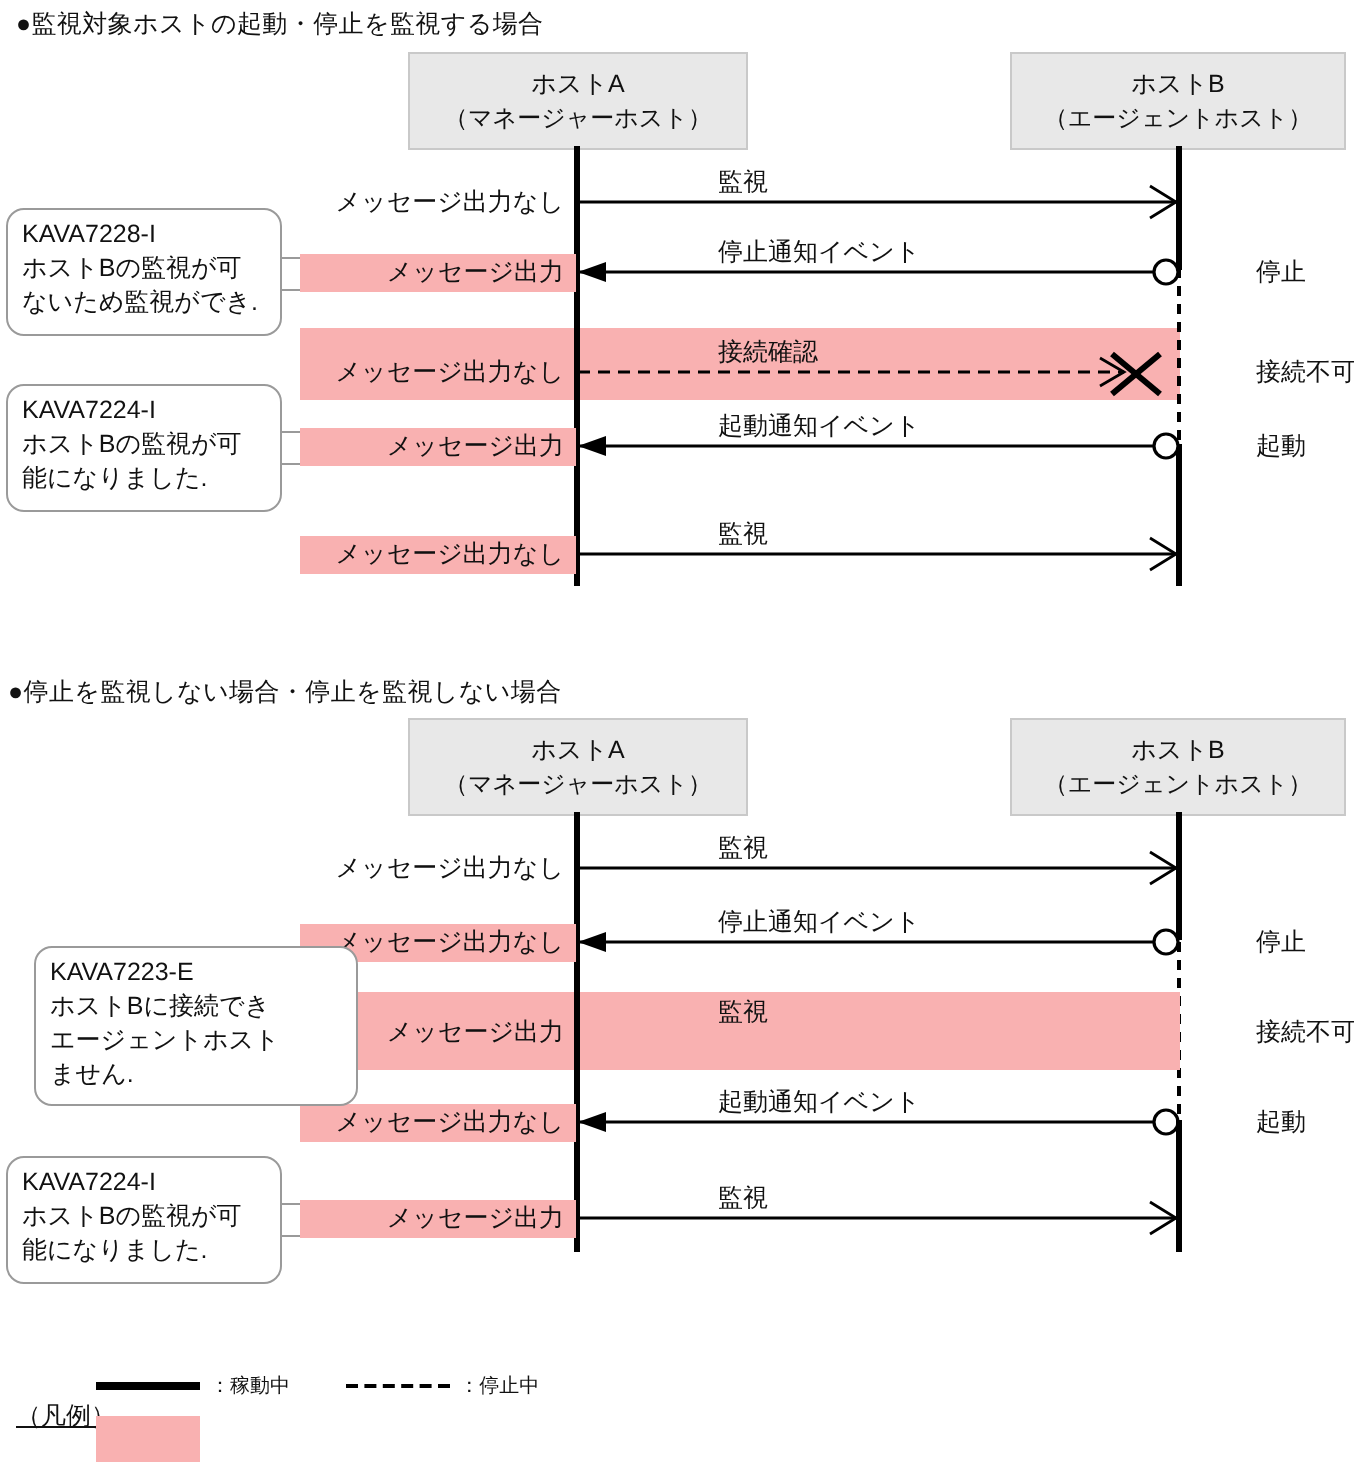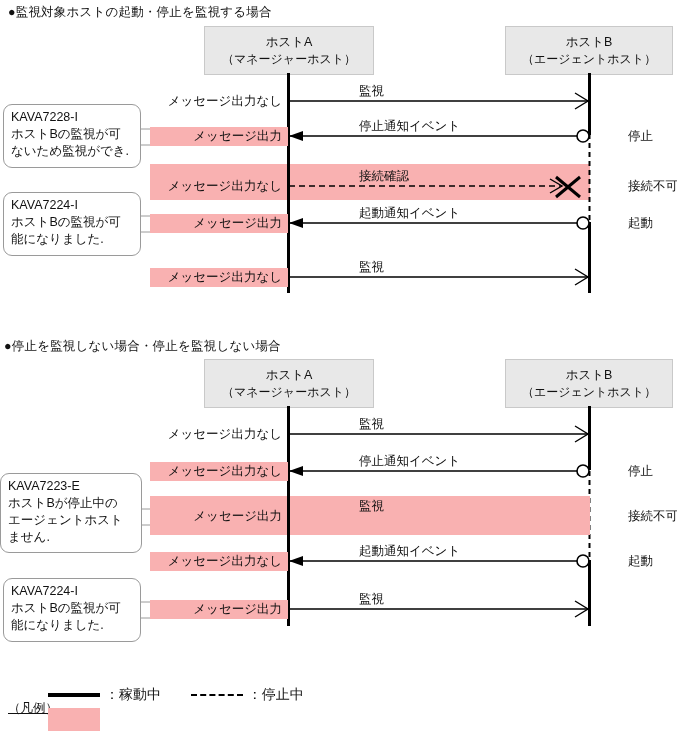--- a/index.html
+++ b/index.html
@@ -52,21 +52,21 @@
   
   .callout{
     border:1px solid #9a9a9a;border-radius:9px;background:#fff;
     font-size:12.5px;line-height:17px;color:#111;
     padding:4px 6px 4px 7px;box-sizing:border-box;
   }
   .callout .code{letter-spacing:0px;}
 
   
   .legend-title{font-size:12.5px;line-height:16px;color:#111;}
-  .legend-row{font-size:14px;line-height:16px;color:#111;white-space:nowrap;}
+  .legend-row{font-size:10px;line-height:16px;color:#111;white-space:nowrap;}
   .sw-solid{display:inline-block;width:52px;height:4px;background:#000;
             vertical-align:middle;margin-right:5px;}
   .sw-dash{display:inline-block;width:52px;height:0;border-top:2px dashed #000;
            vertical-align:middle;margin-right:5px;}
   .sw-pink{display:inline-block;width:52px;height:23px;background:#f9b1b1;
            vertical-align:middle;margin-right:5px;}
 </style>
 </head>
 <body>
 
@@ -191,23 +191,23 @@
 <div class="abs arrow-cap" style="left:359px;top:417px;width:160px;">監視</div>
 <div class="abs arrow-cap" style="left:359px;top:454px;width:160px;">停止通知イベント</div>
 <div class="abs arrow-cap" style="left:359px;top:499px;width:160px;">監視</div>
 <div class="abs arrow-cap" style="left:359px;top:544px;width:160px;">起動通知イベント</div>
 <div class="abs arrow-cap" style="left:359px;top:592px;width:160px;">監視</div>
 
 <div class="abs state-lbl" style="left:596px;top:464px;">停止</div>
 <div class="abs state-lbl" style="left:596px;top:509px;">接続不可</div>
 <div class="abs state-lbl" style="left:596px;top:554px;">起動</div>
 
-<div class="abs callout" style="left:0;top:473px;width:142px;height:80px;">
+<div class="abs callout" style="left:17px;top:473px;width:162px;height:80px;">
   <div class="code">KAVA7223-E</div>
-  <div>ホストBが停止中の</div>
+  <div>ホストBに接続でき</div>
   <div>エージェントホスト</div>
   <div>ません.</div>
 </div>
 <div class="abs callout" style="left:3px;top:578px;width:138px;height:64px;">
   <div class="code">KAVA7224-I</div>
   <div>ホストBの監視が可</div>
   <div>能になりました.</div>
 </div>
 
 <div class="abs legend-title" style="left:8px;top:700px;text-decoration:underline;">（凡例）</div>

